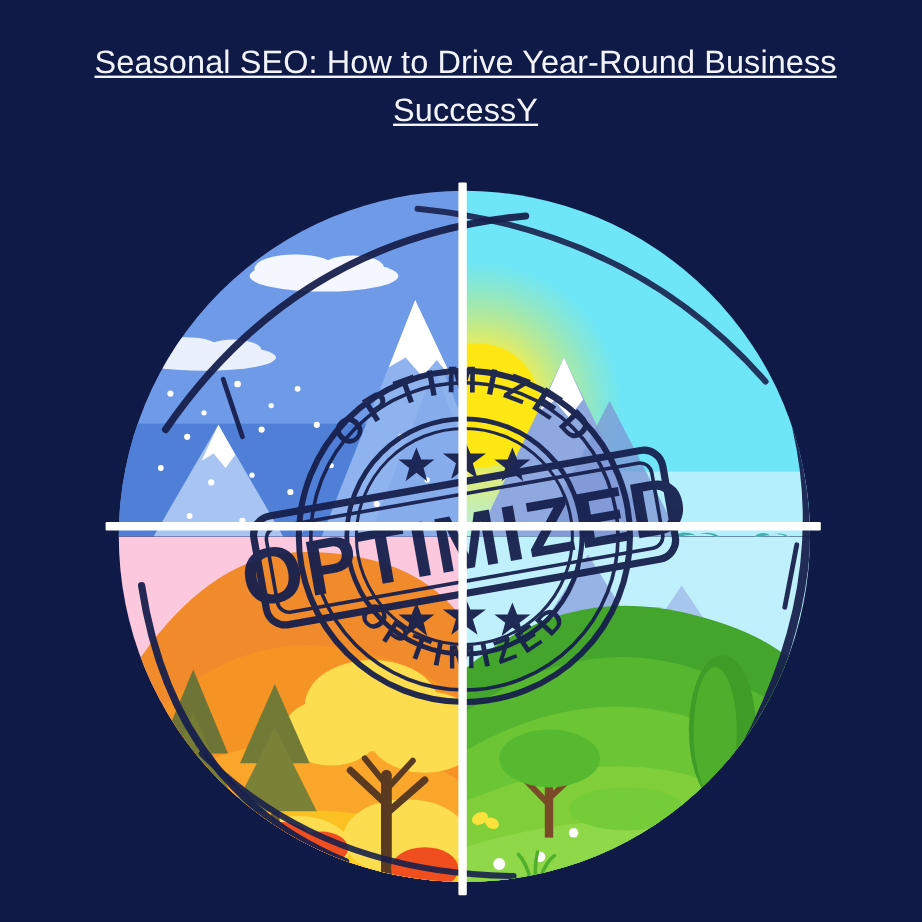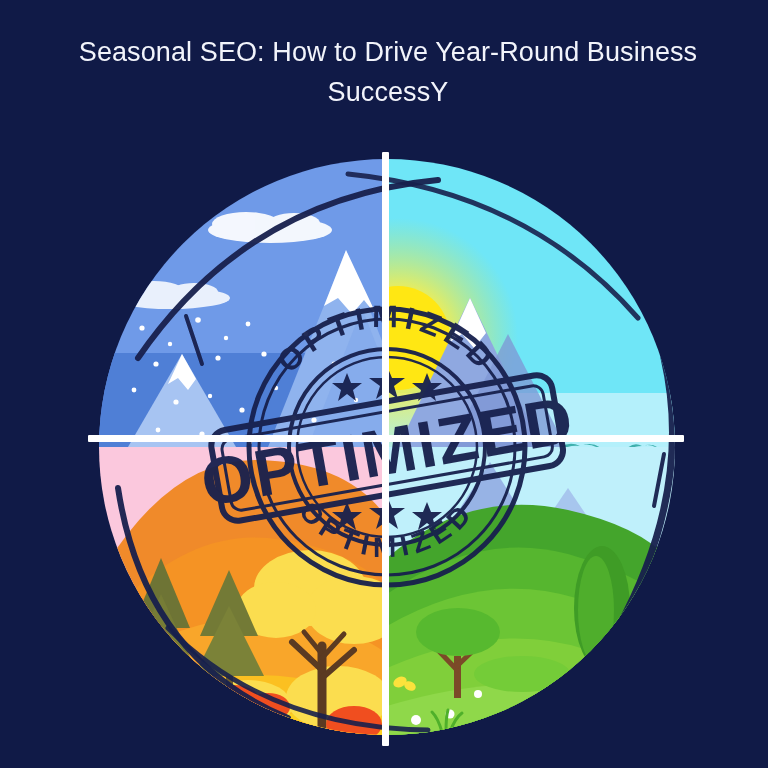--- a/index.html
+++ b/index.html
@@ -19,20 +19,21 @@
   
   .title{
     position:absolute;
     top:33px;left:40px;right:32px;
     text-align:center;
     color:#f2f4fb;
     font-size:27px;
     line-height:1.48;
     font-weight:400;
     letter-spacing:0.1px;
+    text-decoration:underline;
   }
 
   
   .hero{
     position:absolute;
     left:98px;top:158px;
     width:578px;height:578px;
   }
   .hero svg{display:block;width:578px;height:578px;}
 

